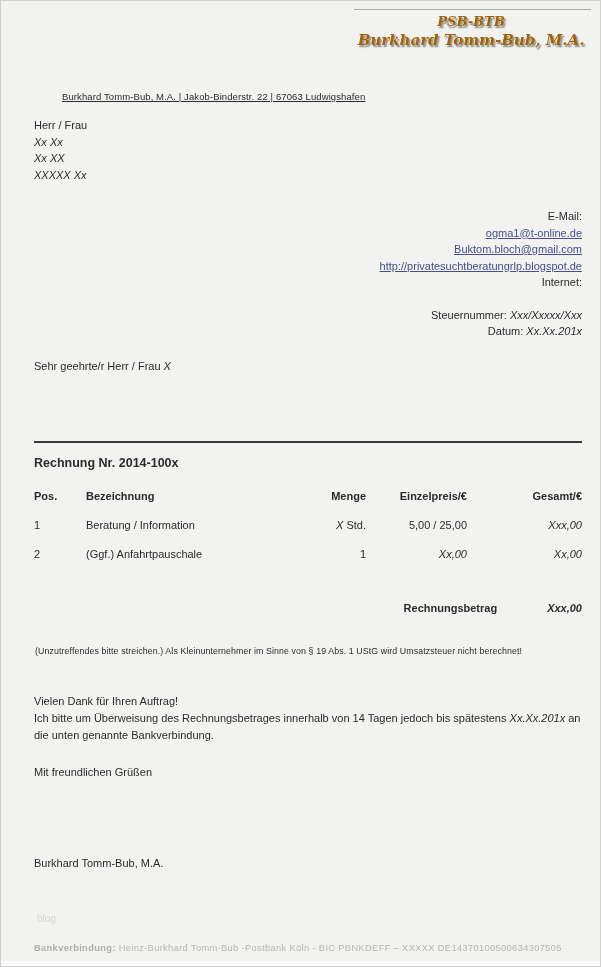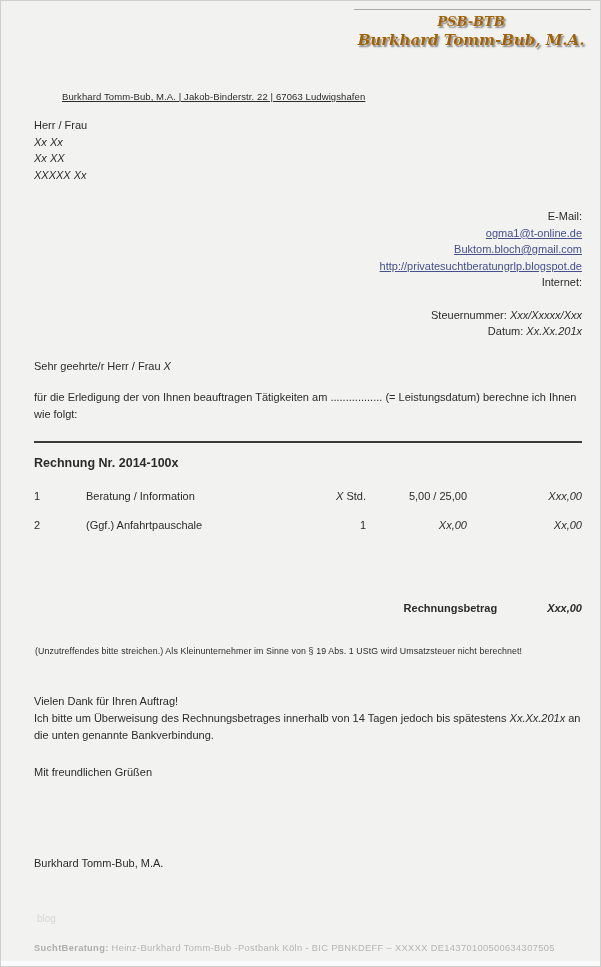--- a/index.html
+++ b/index.html
@@ -83,27 +83,33 @@
     <div><a href="#">Buktom.bloch@gmail.com</a></div>
     <div><a href="#">http://privatesuchtberatungrlp.blogspot.de</a></div>
     <div>Internet:</div>
     <div class="gap"></div>
     <div><span>Steuernummer: </span><span class="it">Xxx/Xxxxx/Xxx</span></div>
     <div><span>Datum: </span><span class="it">Xx.Xx.201x</span></div>
   </div>
 
   <div class="abs salutation"><span>Sehr geehrte/r Herr / Frau </span><span class="it">X</span></div>
 
-  <p class="abs intro" style="margin:0">für die Erledigung der von Ihnen beauftragen Tätigkeiten am ................. (= Leistungsdatum) berechne ich Ihnen wie folgt:</p>
 
   <div class="abs rule2"></div>
 
   <div class="abs inv-title">Rechnung Nr. 2014-100x</div>
 
   <div class="abs inv-table">
+    <div class="inv-row inv-head">
+      <div class="c1">Pos.</div>
+      <div class="c2">Bezeichnung</div>
+      <div class="c3">Menge</div>
+      <div class="c4">Einzelpreis/€</div>
+      <div class="c5">Gesamt/€</div>
+    </div>
     <div class="inv-row">
       <div class="c1">1</div>
       <div class="c2">Beratung / Information</div>
       <div class="c3"><span class="it">X</span><span> Std.</span></div>
       <div class="c4">5,00 / 25,00</div>
       <div class="c5 it">Xxx,00</div>
     </div>
     <div class="inv-row">
       <div class="c1">2</div>
       <div class="c2">(Ggf.) Anfahrtpauschale</div>
@@ -124,17 +130,17 @@
     <div>Vielen Dank für Ihren Auftrag!</div>
     <div><span>Ich bitte um Überweisung des Rechnungsbetrages innerhalb von 14 Tagen jedoch bis spätestens </span><span class="it">Xx.Xx.201x</span><span> an die unten genannte Bankverbindung.</span></div>
   </div>
 
   <div class="abs regards">Mit freundlichen Grüßen</div>
 
   <div class="abs signature">Burkhard Tomm-Bub, M.A.</div>
 
   <div class="abs blog">blog</div>
 
-  <div class="abs bank"><b>SuchtBeratung:</b><span>  Heinz-Burkhard Tomm-Bub -Postbank Köln - BIC PBNKDEFF – XXXXX  DE14370100500634307505</span></div>
+  <div class="abs bank"><b>Bankverbindung:</b><span>  Heinz-Burkhard Tomm-Bub -Postbank Köln - BIC PBNKDEFF – XXXXX  DE14370100500634307505</span></div>
 
   <div class="abs bottom-strip"></div>
 
 </div>
 
 </body></html>

